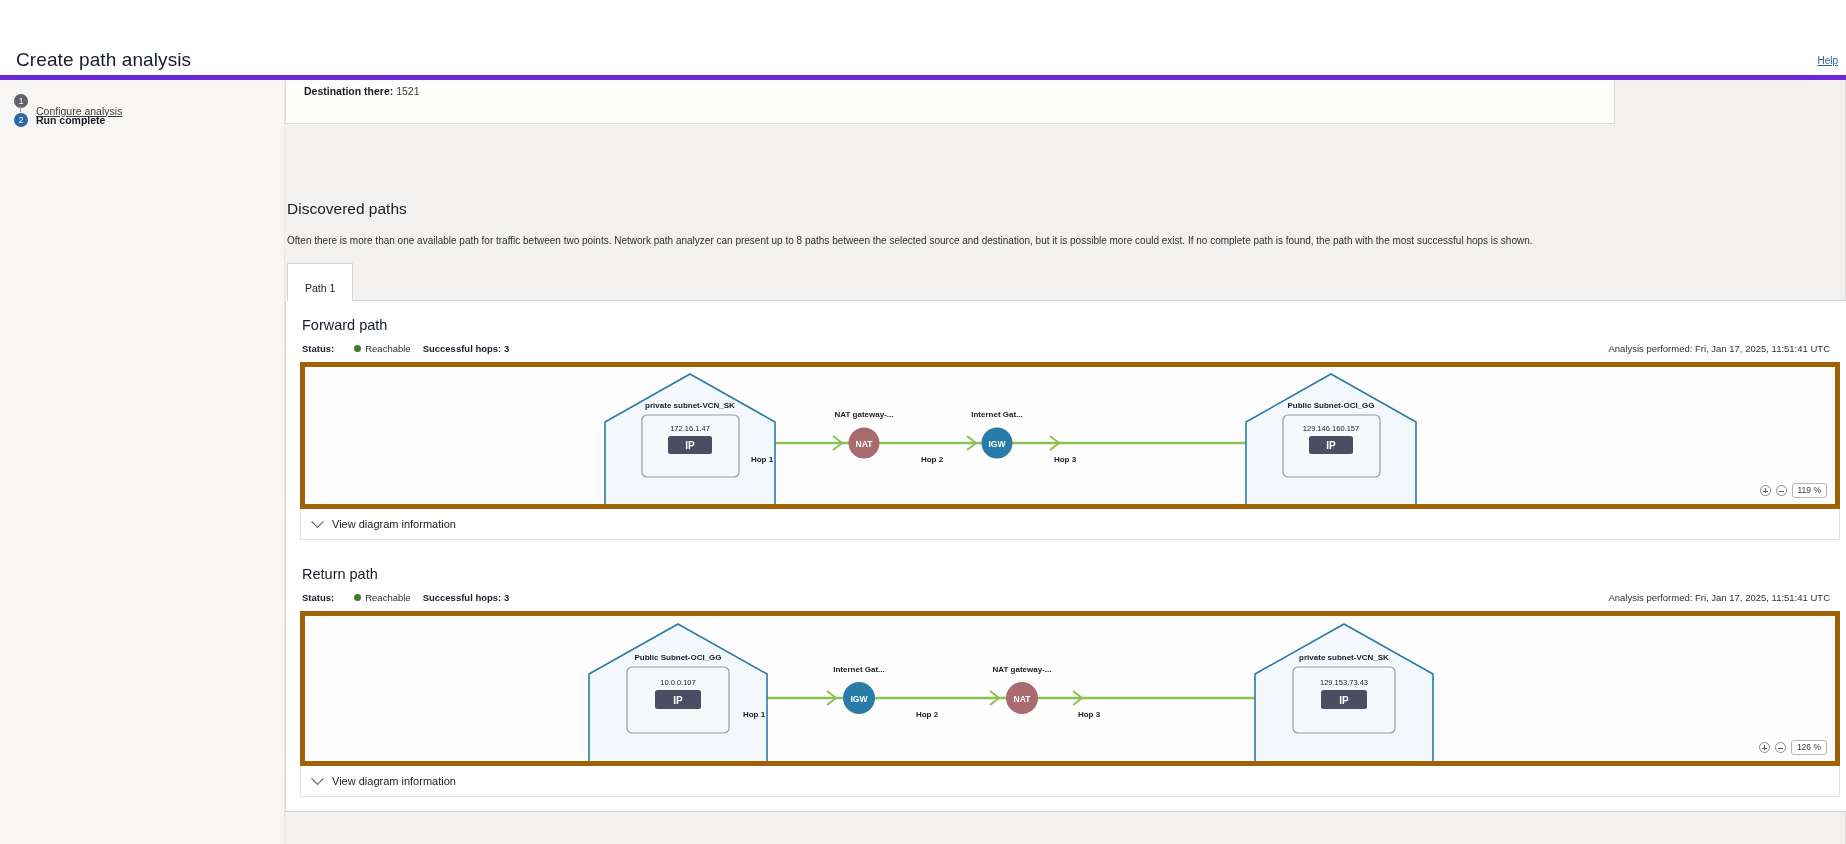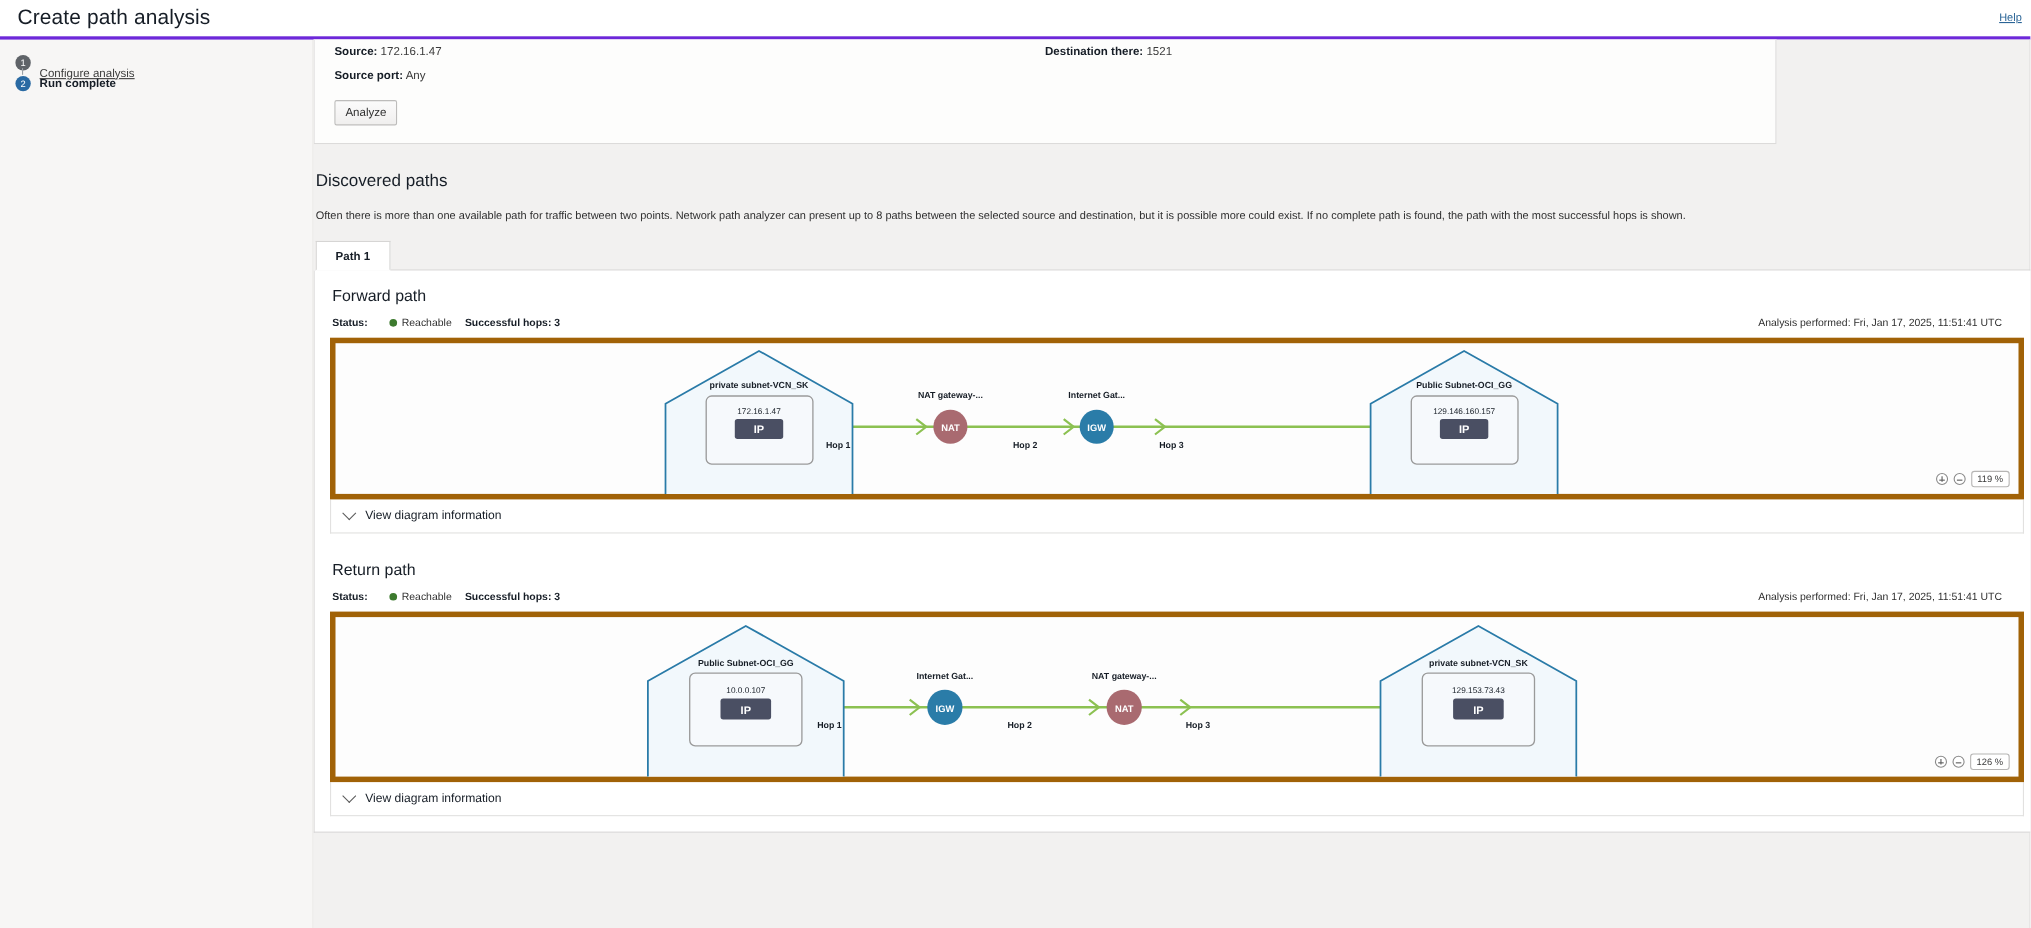--- a/index.html
+++ b/index.html
@@ -10,24 +10,25 @@
     font-family: "Liberation Sans", sans-serif;
     color: #161d26;
     overflow: hidden;
   }
 
   
   .topbar {
     position: relative;
     height: 36px;
     background: #ffffff;
-    border-bottom: 3px solid #6d28d9;
+    border-bottom: 5px solid #6d28d9;
     display: flex;
     align-items: center;
     padding: 0 16px;
+    margin-top: 44px;
   }
   .topbar-title {
     font-size: 19px;
     font-weight: 400;
     color: #161d26;
     letter-spacing: .1px;
   }
   .help-link {
     position: absolute;
     right: 8px;
@@ -145,22 +146,22 @@
 
   
   .tabs-row {
     display: flex;
     align-items: flex-end;
     border-bottom: 1px solid #d6d5d4;
     margin-left: 2px;
   }
   .tab {
     font-size: 10.5px;
-    font-weight: bold;
-    padding: 7px 17px 6px 17px;
+    font-weight: normal;
+    padding: 18px 17px 6px 17px;
     background: #ffffff;
     border: 1px solid #d6d5d4;
     border-bottom: 1px solid #ffffff;
     margin-bottom: -1px;
     cursor: pointer;
     color: #161d26;
   }
 
   .path-panel {
     background: #ffffff;
@@ -188,21 +189,21 @@
     width: 7px; height: 7px;
     border-radius: 50%;
     background: #3d7a2e;
     display: inline-block;
     margin-right: 4px;
   }
   .status-val { margin-right: 12px; color: #2f2f2f; }
   .hops-lbl { font-weight: bold; }
   .analysis-time {
     position: absolute;
-    right: 18px; top: 0;
+    right: 8px; top: 0;
     font-size: 9.5px;
     color: #2f2f2f;
     font-weight: normal;
   }
 
   
   .diagram {
     position: relative;
     background: #fdfdfd;
     border: 5px solid #a16207;
@@ -297,31 +298,20 @@
       <div class="step-label current">Run complete</div>
     </div>
   </div>
 
   <div class="content">
 
     <div class="summary-panel">
       <div class="summary-grid">
         <div class="summary-col">
           <div class="summary-line">
-            <b>Source:</b>
-            <span>172.16.1.47</span>
-          </div>
-          <div class="summary-line">
-            <b>Source port:</b>
-            <span>Any</span>
-          </div>
-          <div class="analyze-btn">Analyze</div>
-        </div>
-        <div class="summary-col">
-          <div class="summary-line">
             <b>Destination there:</b>
             <span>1521</span>
           </div>
         </div>
       </div>
     </div>
     <div class="right-edge"></div>
 
     <div class="discovered">
       <h2 class="section-title">Discovered paths</h2>

